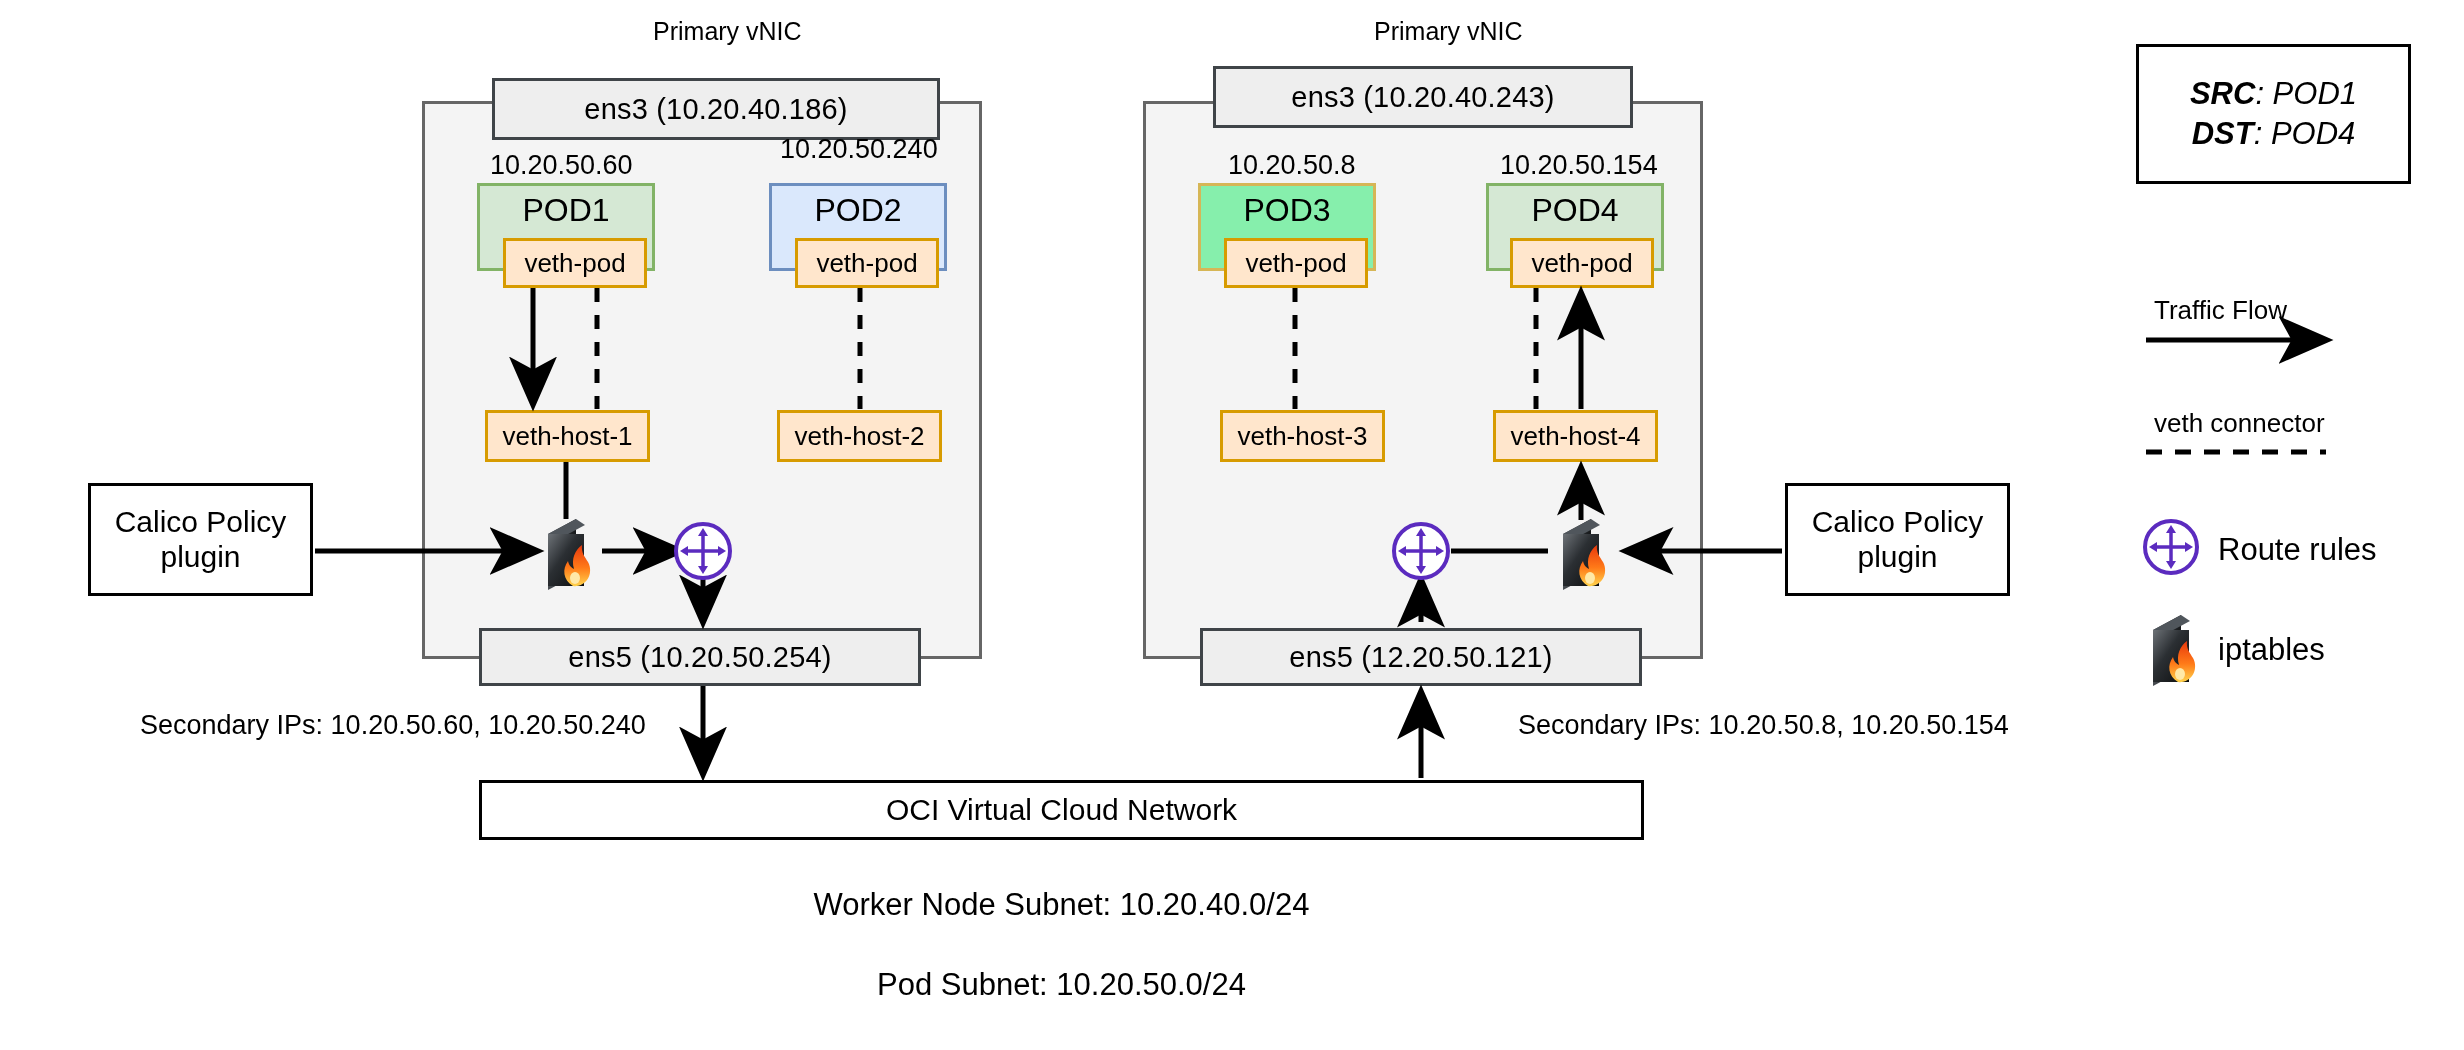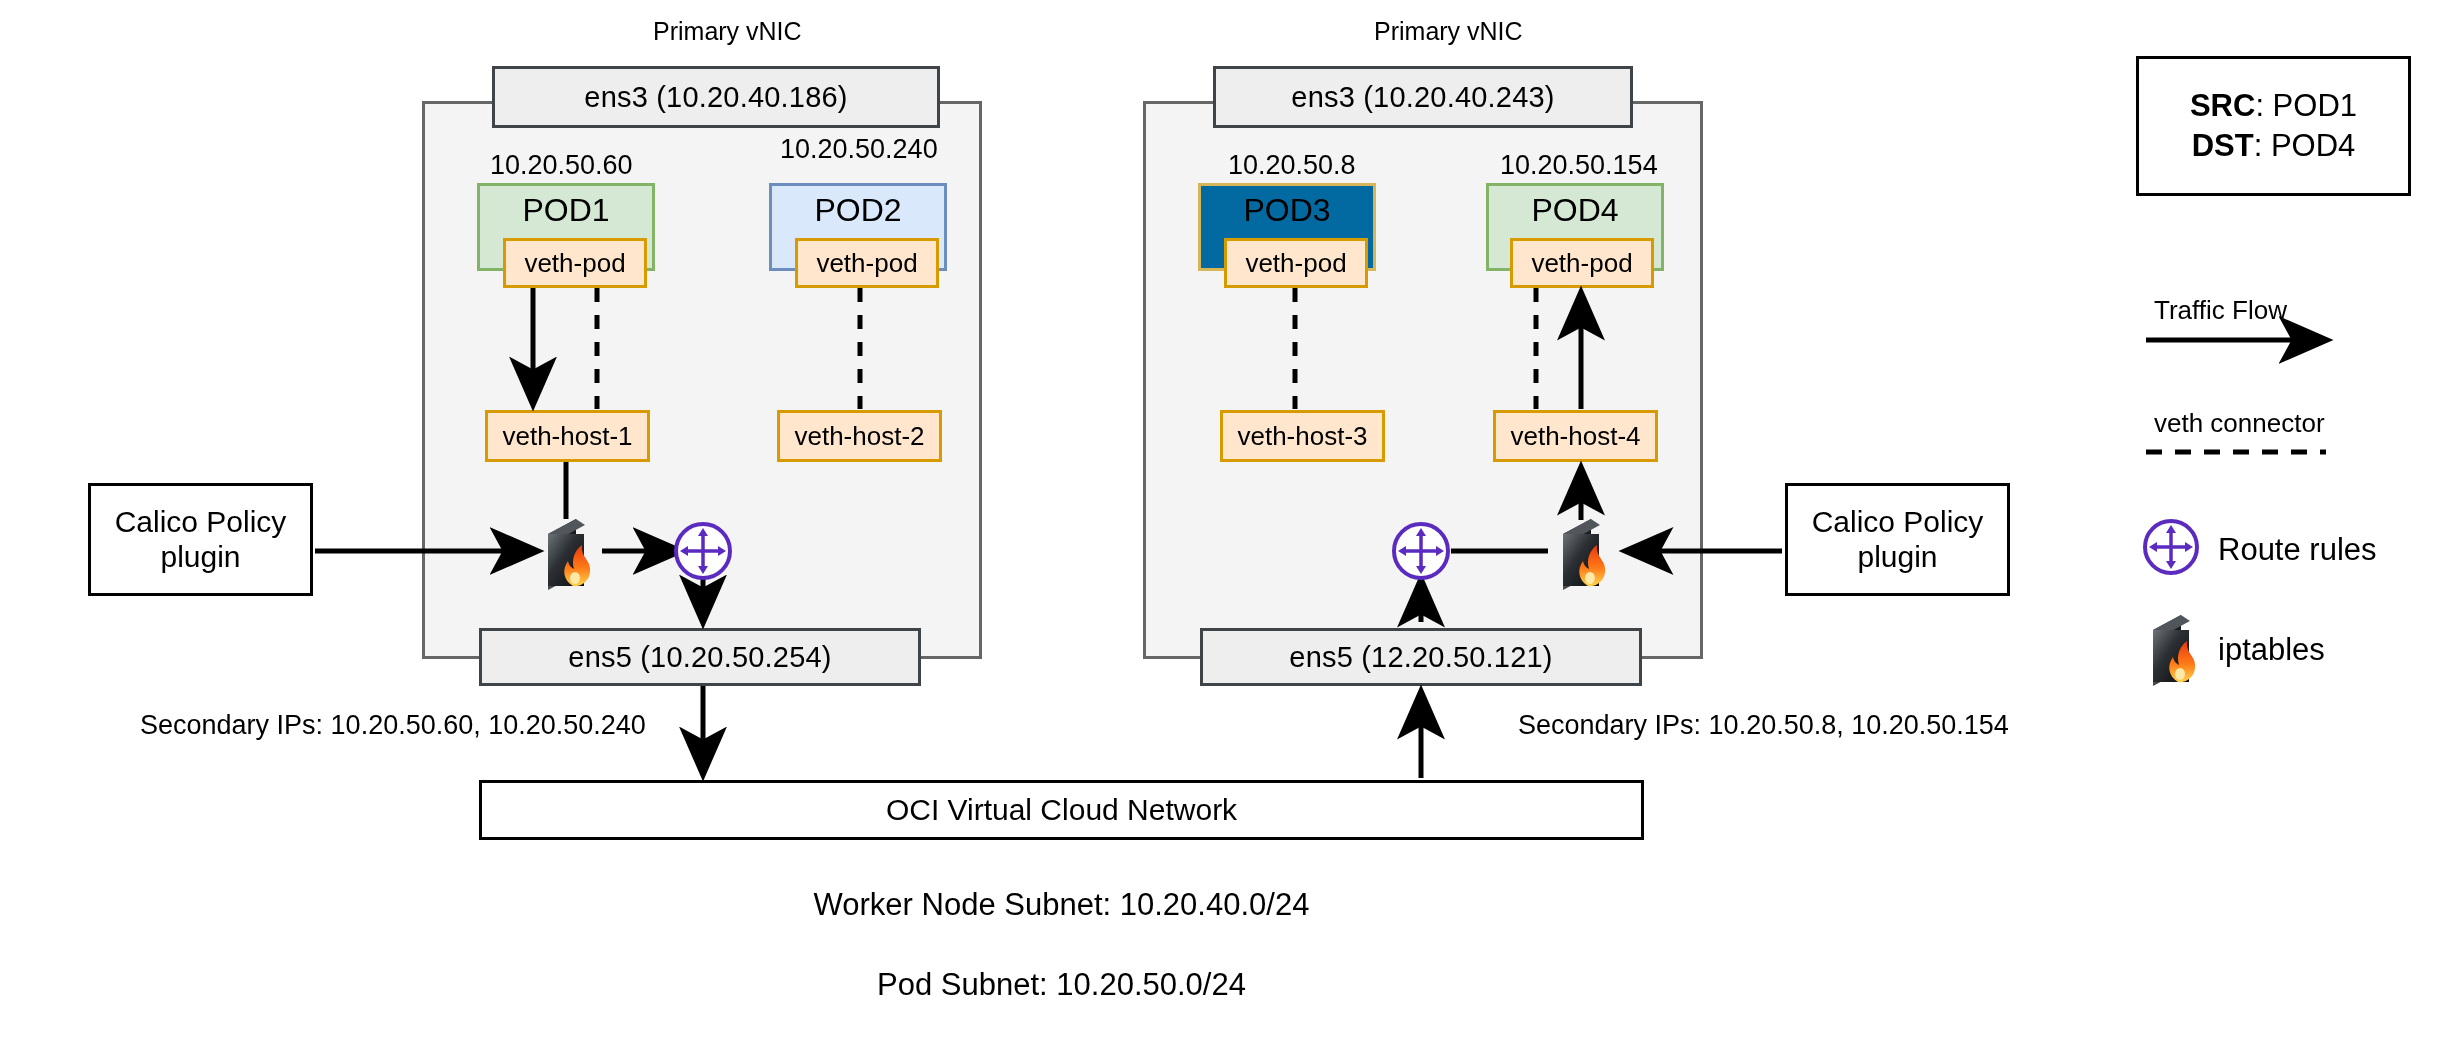--- a/index.html
+++ b/index.html
@@ -26,21 +26,21 @@
     font-size:29px;letter-spacing:.2px;
   }
   
   .pod-box{
     border:3px solid;
     display:flex;align-items:flex-start;justify-content:center;
     font-size:32px;
   }
   .pod-green{background:#d5e8d4;border-color:#82b366;}
   .pod-blue{background:#dae8fc;border-color:#6c8ebf;}
-  .pod-yellow{background:#0369a1;border-color:#d6b656;}
+  .pod-yellow{background:#86efac;border-color:#d6b656;}
   .pod-label{padding-top:8px;line-height:1;}
 
   
   .veth-box{
     background:#ffe6cc;border:3px solid #d79b00;
     display:flex;align-items:center;justify-content:center;
     font-size:26px;
   }
 
   
@@ -60,21 +60,21 @@
 </style>
 </head>
 <body>
 
 <div id="stage">
 
   <div class="txt" style="left:617px;top:17px;font-size:25px;">Primary vNIC</div>
 
   <div class="abs node-box" style="left:386px;top:101px;width:560px;height:558px;"></div>
 
-  <div class="abs nic-box" style="left:456px;top:66px;width:448px;height:62px;">
+  <div class="abs nic-box" style="left:456px;top:78px;width:448px;height:62px;">
     <span>ens3 (10.20.40.186)</span>
   </div>
 
   <div class="txt" style="left:454px;top:150px;font-size:27px;">10.20.50.60</div>
   <div class="abs pod-box pod-green" style="left:441px;top:183px;width:178px;height:88px;">
     <span class="pod-label">POD1</span>
   </div>
   <div class="abs veth-box" style="left:467px;top:238px;width:144px;height:50px;">
     <span>veth-pod</span>
   </div>
@@ -142,21 +142,21 @@
     <span>Calico Policy</span>
     <span>plugin</span>
   </div>
 
   <div class="abs plain-box" style="left:443px;top:780px;width:1165px;height:60px;">
     <span>OCI Virtual Cloud Network</span>
   </div>
   <div class="txt center-txt" style="left:443px;top:885px;width:1165px;height:40px;font-size:31px;">Worker Node Subnet: 10.20.40.0/24</div>
   <div class="txt center-txt" style="left:443px;top:965px;width:1165px;height:40px;font-size:31px;">Pod Subnet: 10.20.50.0/24</div>
 
-  <div class="abs legend-box" style="left:2100px;top:56px;width:275px;height:140px;">
+  <div class="abs legend-box" style="left:2100px;top:44px;width:275px;height:140px;font-style:italic;">
     <div>
       <div><b>SRC</b><span>: POD1</span></div>
       <div><b>DST</b><span>: POD4</span></div>
     </div>
   </div>
 
   <div class="txt" style="left:2118px;top:295px;font-size:26px;">Traffic Flow</div>
   <div class="txt" style="left:2118px;top:408px;font-size:26px;">veth connector</div>
   <div class="txt" style="left:2182px;top:532px;font-size:31px;">Route rules</div>
   <div class="txt" style="left:2182px;top:632px;font-size:31px;">iptables</div>

